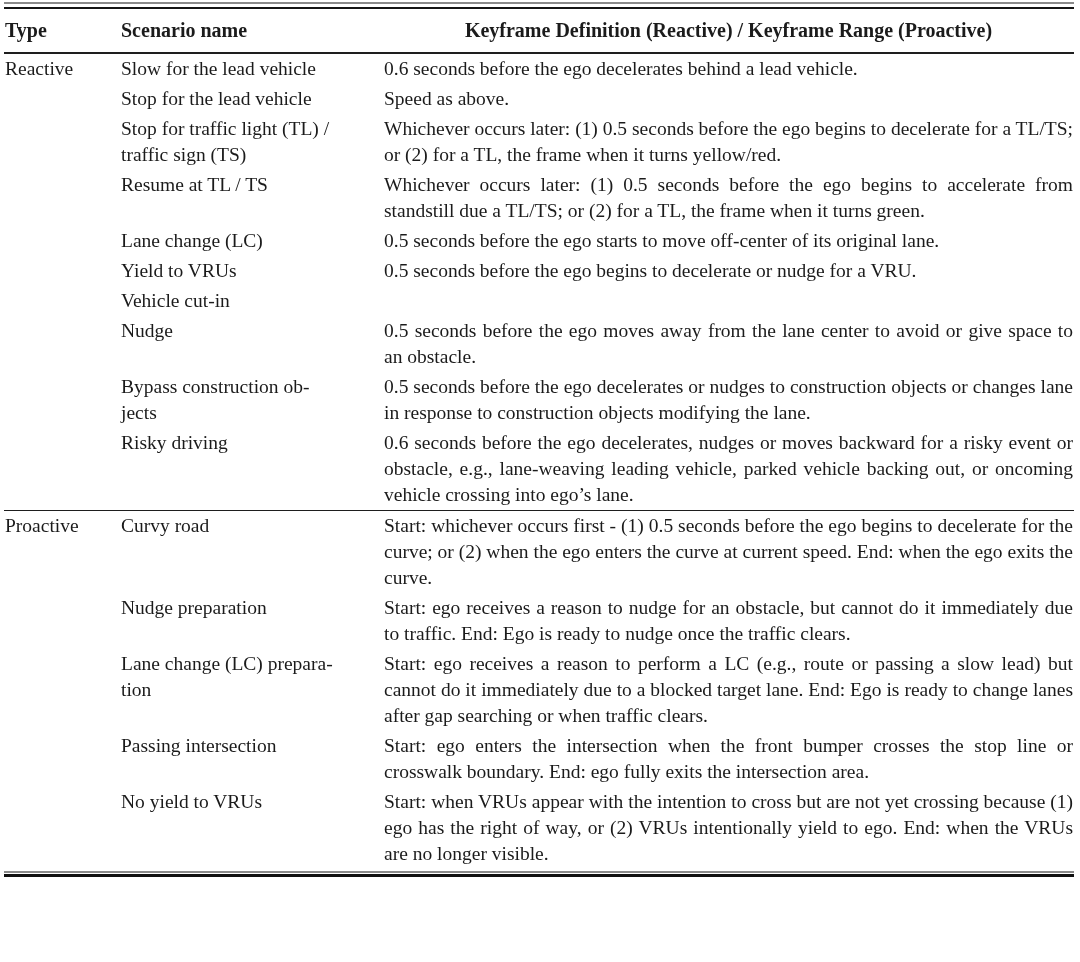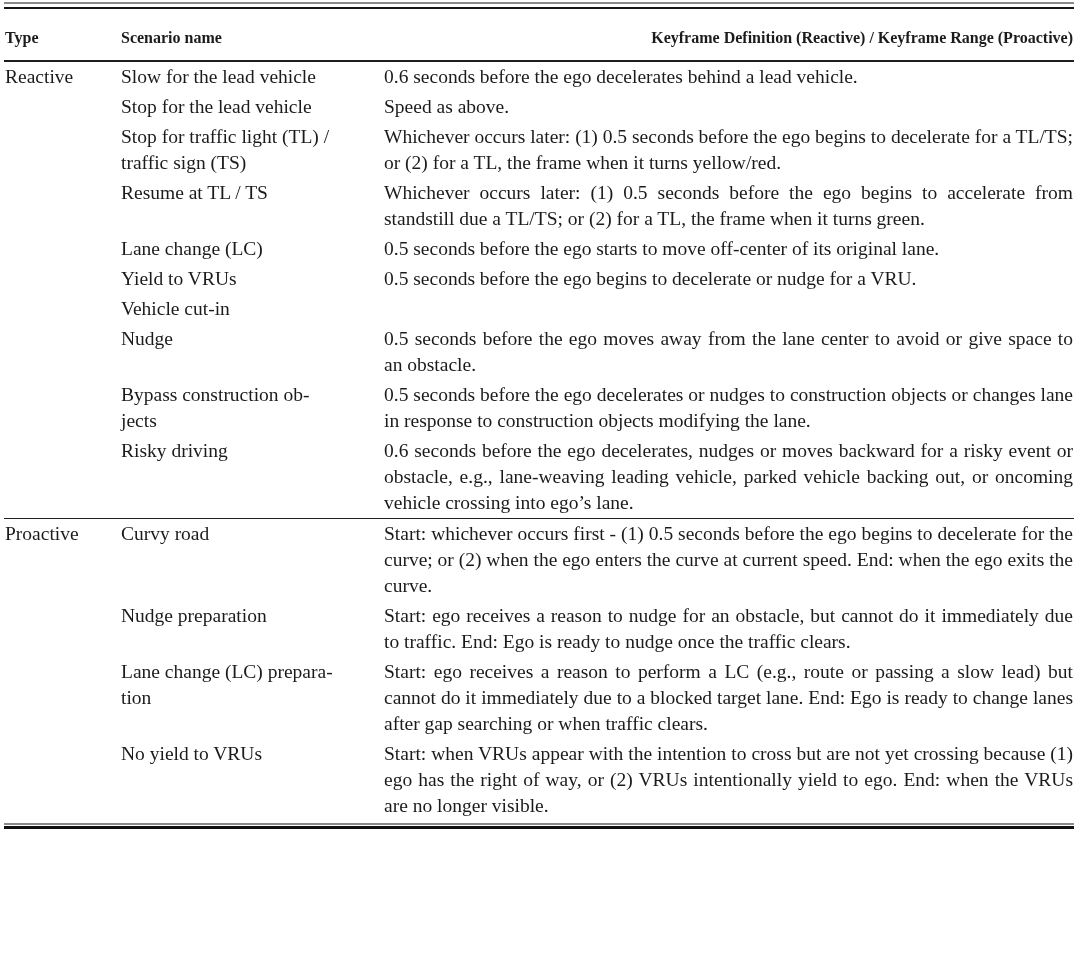--- a/index.html
+++ b/index.html
@@ -35,22 +35,21 @@
   .row {
     display: grid;
     grid-template-columns: 117px 263px 1fr;
     padding: 2px 0 2px 0;
   }
   .row.header {
     padding: 8px 0 9px 0;
   }
   .th {
     font-weight: bold;
-    font-size: 16px;
-    margin-top: 8px;
+    font-size: 20px;
   }
   .c1 { padding-left: 1px; }
   .c2 {
     white-space: pre-line;       
     padding-right: 12px;
   }
   .c3 {
     text-align: justify;
     hyphens: manual;
     -webkit-hyphens: manual;
@@ -64,21 +63,21 @@
   <div class="table">
 
     <div class="toprule">
       <div class="thin"></div>
       <div class="thick"></div>
     </div>
 
     <div class="row header">
       <div class="c1 th">Type</div>
       <div class="c2 th">Scenario name</div>
-      <div class="c3 th" style="text-align:right">Keyframe Definition (Reactive) / Keyframe Range (Proactive)</div>
+      <div class="c3 th" style="text-align:center">Keyframe Definition (Reactive) / Keyframe Range (Proactive)</div>
     </div>
 
     <div class="midrule"></div>
 
     <div id="table-body">
         <div class="row">
           <div class="c1">Reactive</div>
           <div class="c2">Slow for the lead vehicle</div>
           <div class="c3">0.6 seconds before the ego decelerates behind a lead vehicle.</div>
         </div>
@@ -140,20 +139,25 @@
           <div class="c3">Start: ego receives a reason to nudge for an obstacle, but cannot do it immedi­ately due to traffic. End: Ego is ready to nudge once the traffic clears.</div>
         </div>
         <div class="row">
           <div class="c1"></div>
           <div class="c2">Lane change (LC) prepara-
 tion</div>
           <div class="c3">Start: ego receives a reason to perform a LC (e.g., route or passing a slow lead) but cannot do it immediately due to a blocked target lane. End: Ego is ready to change lanes after gap searching or when traffic clears.</div>
         </div>
         <div class="row">
           <div class="c1"></div>
+          <div class="c2">Passing intersection</div>
+          <div class="c3">Start: ego enters the intersection when the front bumper crosses the stop line or crosswalk boundary. End: ego fully exits the intersection area.</div>
+        </div>
+        <div class="row">
+          <div class="c1"></div>
           <div class="c2">No yield to VRUs</div>
           <div class="c3">Start: when VRUs appear with the intention to cross but are not yet crossing because (1) ego has the right of way, or (2) VRUs intentionally yield to ego. End: when the VRUs are no longer visible.</div>
         </div>
       </div>
 
     <div class="botrule">
       <div class="thin"></div>
       <div class="thick"></div>
     </div>
 

